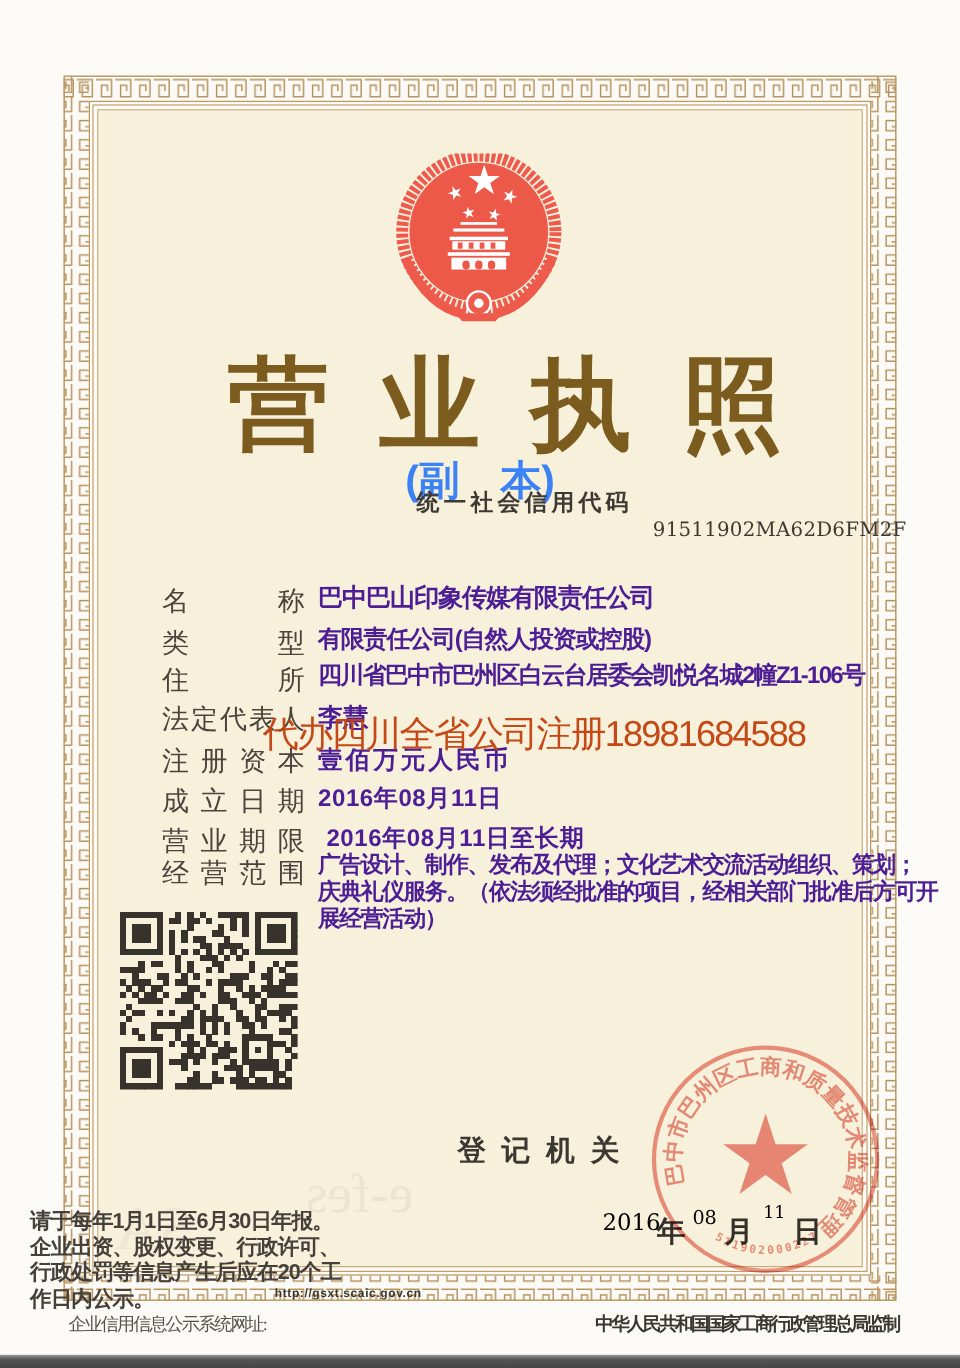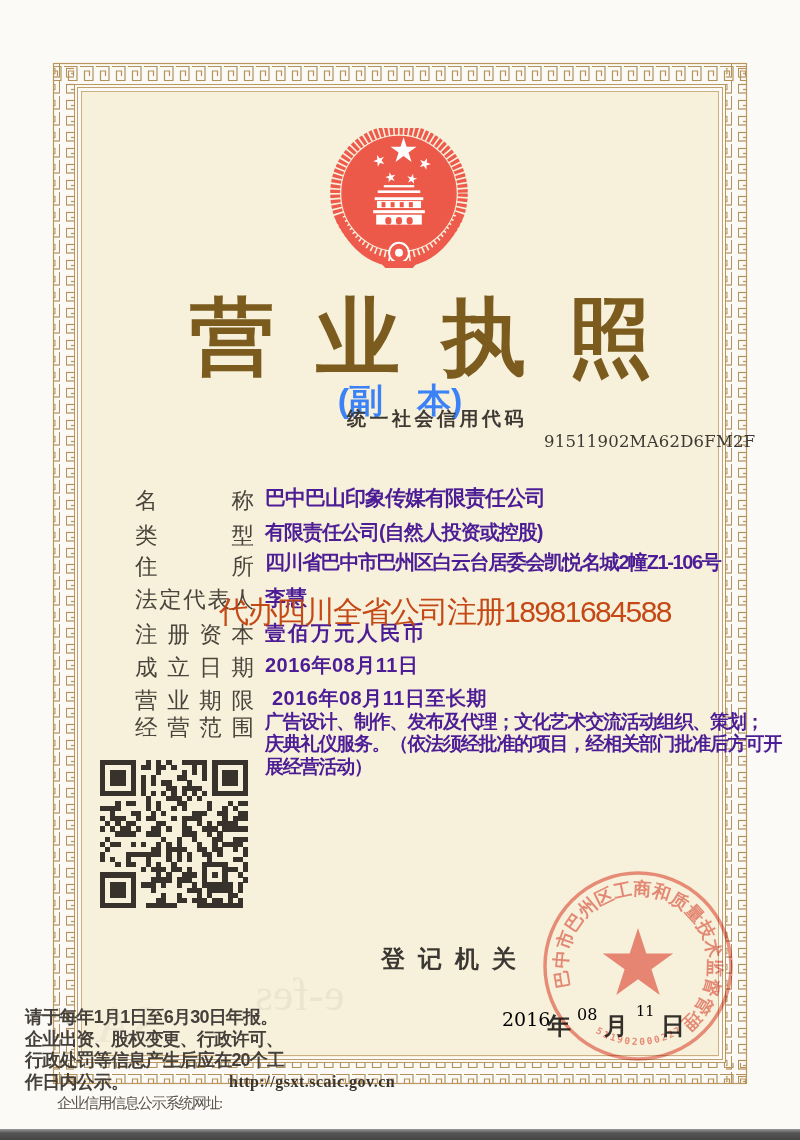--- a/index.html
+++ b/index.html
@@ -23,21 +23,21 @@
   .v-est{top:652px;font-size:20px;letter-spacing:.5px;}
   .v-term{left:272px;top:685px;font-size:20px;letter-spacing:.5px;}
   .v-scope{top:711px;font-size:19px;line-height:22.4px;letter-spacing:-1.2px;font-weight:600;white-space:nowrap;}
   
   .watermark{left:219px;top:592px;font-size:30px;font-weight:500;letter-spacing:-1.5px;color:#c2410c;opacity:.95;z-index:6;white-space:nowrap;}
   .registry{left:381px;top:943px;font-size:24px;font-weight:600;letter-spacing:13px;color:#3b3833;z-index:3;}
   .seal{left:538px;top:866px;z-index:6;mix-blend-mode:multiply;opacity:.9;}
   .d-num{font-family:"DejaVu Serif", serif;color:#000000;z-index:3;}
   .d-cjk{font-size:24px;font-weight:700;color:#33302b;z-index:3;}
   .annual{left:25px;top:1007px;z-index:7;font-size:18px;line-height:21.7px;font-weight:600;letter-spacing:-.8px;color:#45403a;white-space:nowrap;}
-  .site-url{left:229px;top:1073px;z-index:7;font-family:Liberation Serif, serif;font-size:16px;font-weight:700;letter-spacing:.5px;color:#3a352f;}
+  .site-url{left:229px;top:1073px;z-index:7;font-family:Liberation Sans, sans-serif;font-size:10px;font-weight:700;letter-spacing:.5px;color:#3a352f;}
   .site-label{left:57px;top:1094px;font-size:15px;letter-spacing:-1.5px;color:#58524a;font-family:"Liberation Serif", serif;z-index:3;}
   .issuer{left:496px;top:1093px;font-size:15.5px;letter-spacing:-2.2px;font-weight:600;color:#3a3731;font-family:"Liberation Serif", serif;z-index:3;}
   .scan-edge{left:0;right:0;top:1129px;height:11px;background:linear-gradient(#9a9a9a,#555 35%,#454545);z-index:9;}
   .ghost{color:#a4987a;z-index:2;font-family:"Liberation Serif", serif;}
 </style>
 </head>
 <body>
 
 <div class="page">
 
@@ -598,15 +598,16 @@
   <div class="abs d-cjk" style="left:661px;top:1010px">日</div>
 
   <div class="abs annual">
     <div>请于每年1月1日至6月30日年报。</div>
     <div>企业出资、股权变更、行政许可、</div>
     <div>行政处罚等信息产生后应在20个工</div>
     <div>作日内公示。</div>
   </div>
   <div class="abs site-url">http://gsxt.scaic.gov.cn</div>
   <div class="abs site-label">企业信用信息公示系统网址:</div>
+  <div class="abs issuer">中华人民共和国国家工商行政管理总局监制</div>
 
   <div class="abs scan-edge"></div>
 </div>
 
 </body></html>

